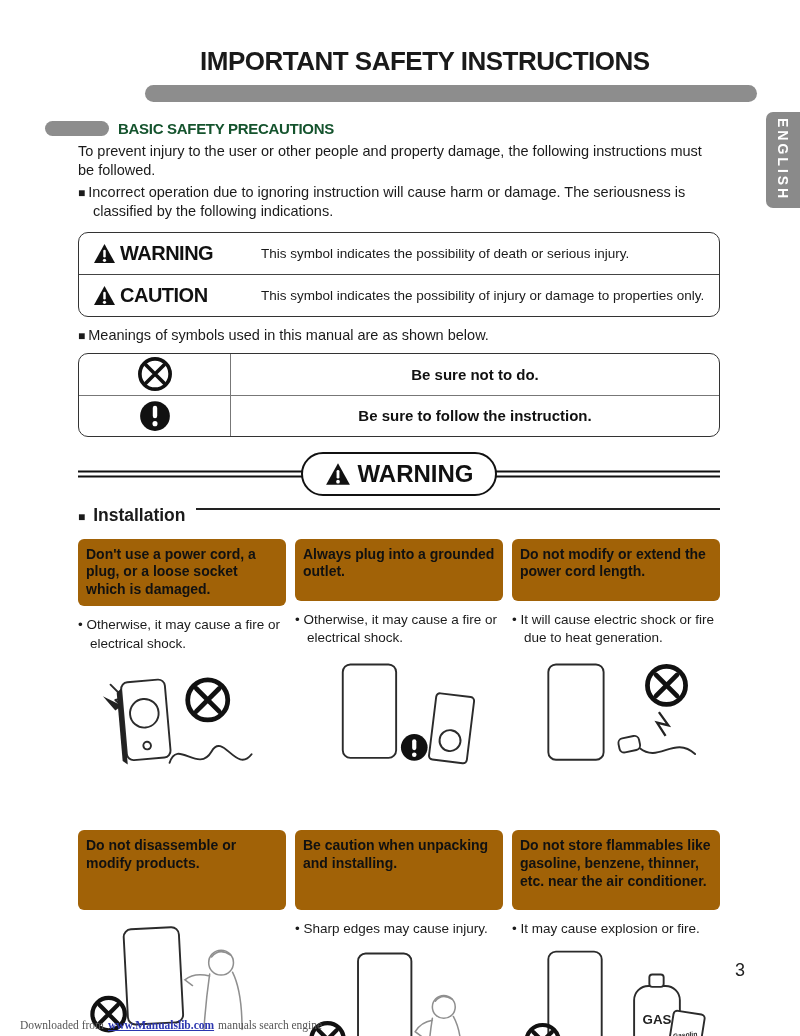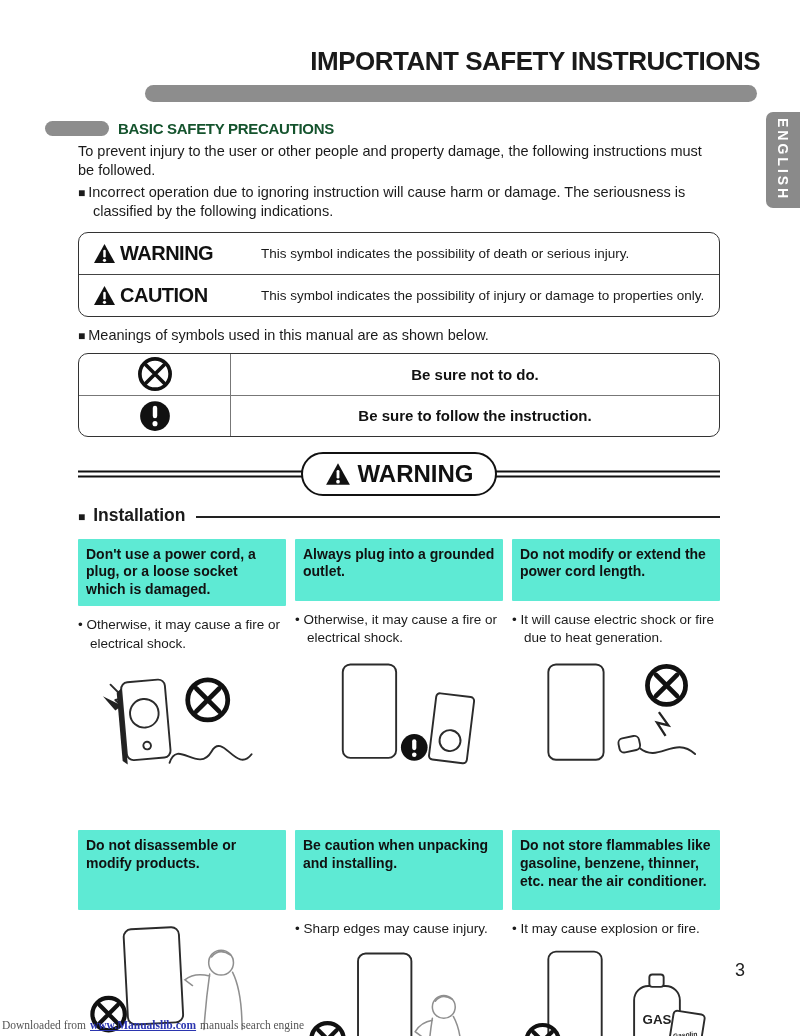--- a/index.html
+++ b/index.html
@@ -1,21 +1,21 @@
 <!DOCTYPE html>
 <html><head>
 <meta charset="utf-8">
 <style>
   * { box-sizing: border-box; margin: 0; padding: 0; }
   html,body { background:#fff; }
   body { font-family:"Liberation Sans", sans-serif; color:#1b1b1b; }
   .page { position:relative; width:800px; height:1036px; background:#fff; overflow:hidden; margin:0 auto; }
 
   
-  .doc-title { position:absolute; top:46px; left:200px; width:560px; text-align:right;
+  .doc-title { position:absolute; top:46px; left:200px; width:560px; text-align:left;
     font-size:26px; font-weight:bold; letter-spacing:-0.5px; color:#1a1a1a; }
   .title-bar { position:absolute; top:85px; left:145px; width:612px; height:17px;
     background:#8d8d8d; border-radius:9px; }
   .lang-tab { position:absolute; top:112px; right:0; width:34px; height:96px;
     background:#8a8a8a; border-radius:7px 0 0 7px; color:#fff; font-weight:bold;
     font-size:14px; letter-spacing:3px; display:flex; align-items:center; justify-content:center;
     writing-mode:vertical-rl; text-orientation:mixed; }
 
   .content { position:absolute; top:120px; left:0; width:800px; padding:0 80px 0 45px; }
   .inner { padding-left:33px; padding-right:0; }
@@ -50,37 +50,37 @@
   
   .banner { position:relative; height:46px; margin-top:14px; }
   .banner-rule { position:absolute; top:50%; left:0; right:0; height:7px;
     border-top:2px solid #111; border-bottom:2px solid #111; transform:translateY(-50%); }
   .banner-pill { position:absolute; left:50%; top:1px; transform:translateX(-50%);
     width:196px; height:44px; background:#fff; border:2.5px solid #111; border-radius:22px;
     display:flex; align-items:center; justify-content:center; gap:7px;
     font-size:24px; font-weight:bold; color:#111; }
 
   
-  .inst-head { display:flex; align-items:center; gap:10px; margin-top:8px; }
+  .inst-head { display:flex; align-items:flex-start; gap:10px; margin-top:8px; }
   .inst-title { font-size:17.5px; font-weight:bold; white-space:nowrap; }
   .inst-rule { flex:1; height:2px; background:#222; margin-top:3px; }
 
   .grid { display:grid; grid-template-columns:repeat(3,1fr); column-gap:9px; margin-top:13px; }
-  .card-title { background:#5eead4; border-radius:1px; padding:7px 8px;
+  .card-title { background:#a16207; border-radius:6px; padding:7px 8px;
     font-size:14px; font-weight:bold; line-height:1.27; color:#111; }
   .t1 .card-title { min-height:62px; }
   .t2 .card-title { min-height:80px;margin-top:36px; }
   .card-consequence { margin-top:10px; font-size:13.5px; line-height:1.38;
     padding-left:12px; text-indent:-12px; }
   .illus { height:124px; margin-top:4px; display:flex; align-items:center; justify-content:center; }
   .illus svg { display:block; }
 
   
   .page-number { position:absolute; top:960px; right:55px; font-size:18px; color:#222; }
-  .footer { position:absolute; bottom:5px; left:2px; font-family:"Liberation Serif", serif;
+  .footer { position:absolute; bottom:5px; left:20px; font-family:"Liberation Serif", serif;
     font-size:11.5px; color:#555; }
   .footer a { color:#2b35af; font-weight:bold; text-decoration:underline; margin:0 4px; }
 
   
   .art { stroke:#2b2b2b; fill:#fff; stroke-width:2; stroke-linecap:round; stroke-linejoin:round; }
   .thin { stroke-width:1.4; fill:none; }
   .person { stroke:#8f8f8f; fill:none; stroke-width:1.6; stroke-linecap:round; }
 </style>
 </head>
 <body>

